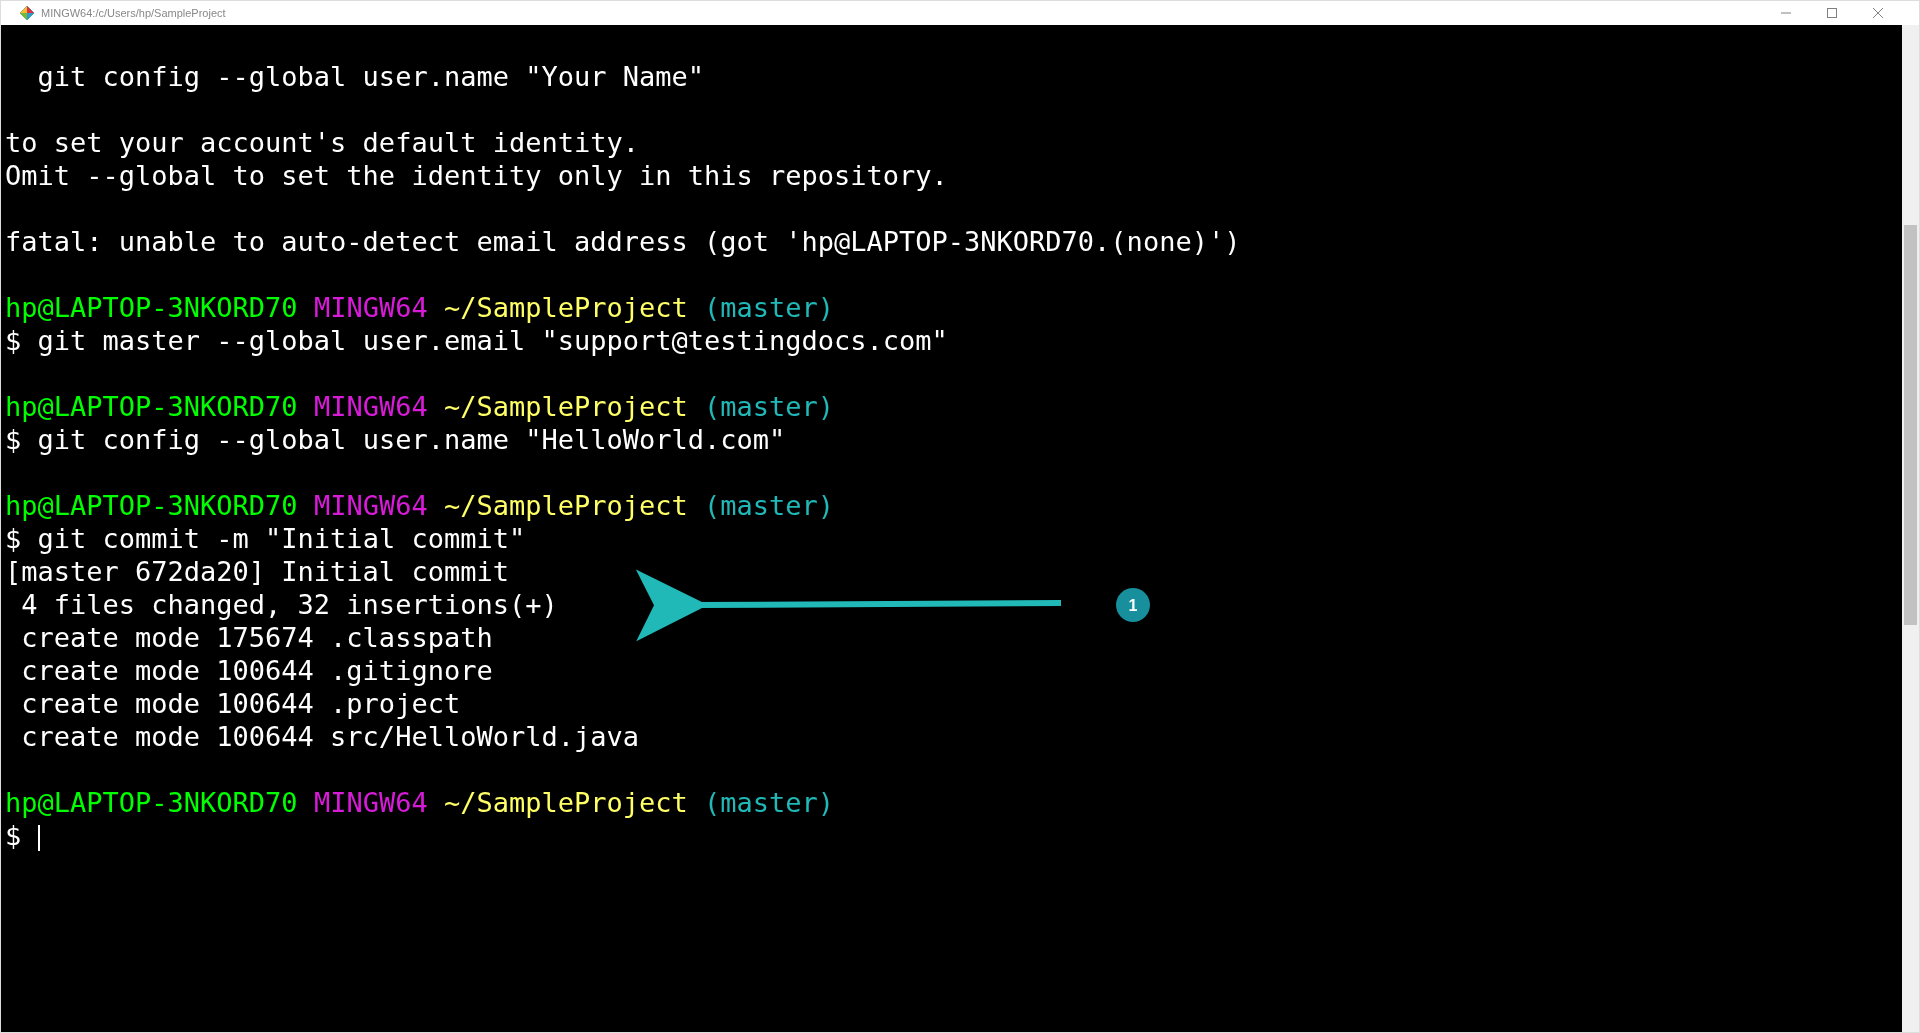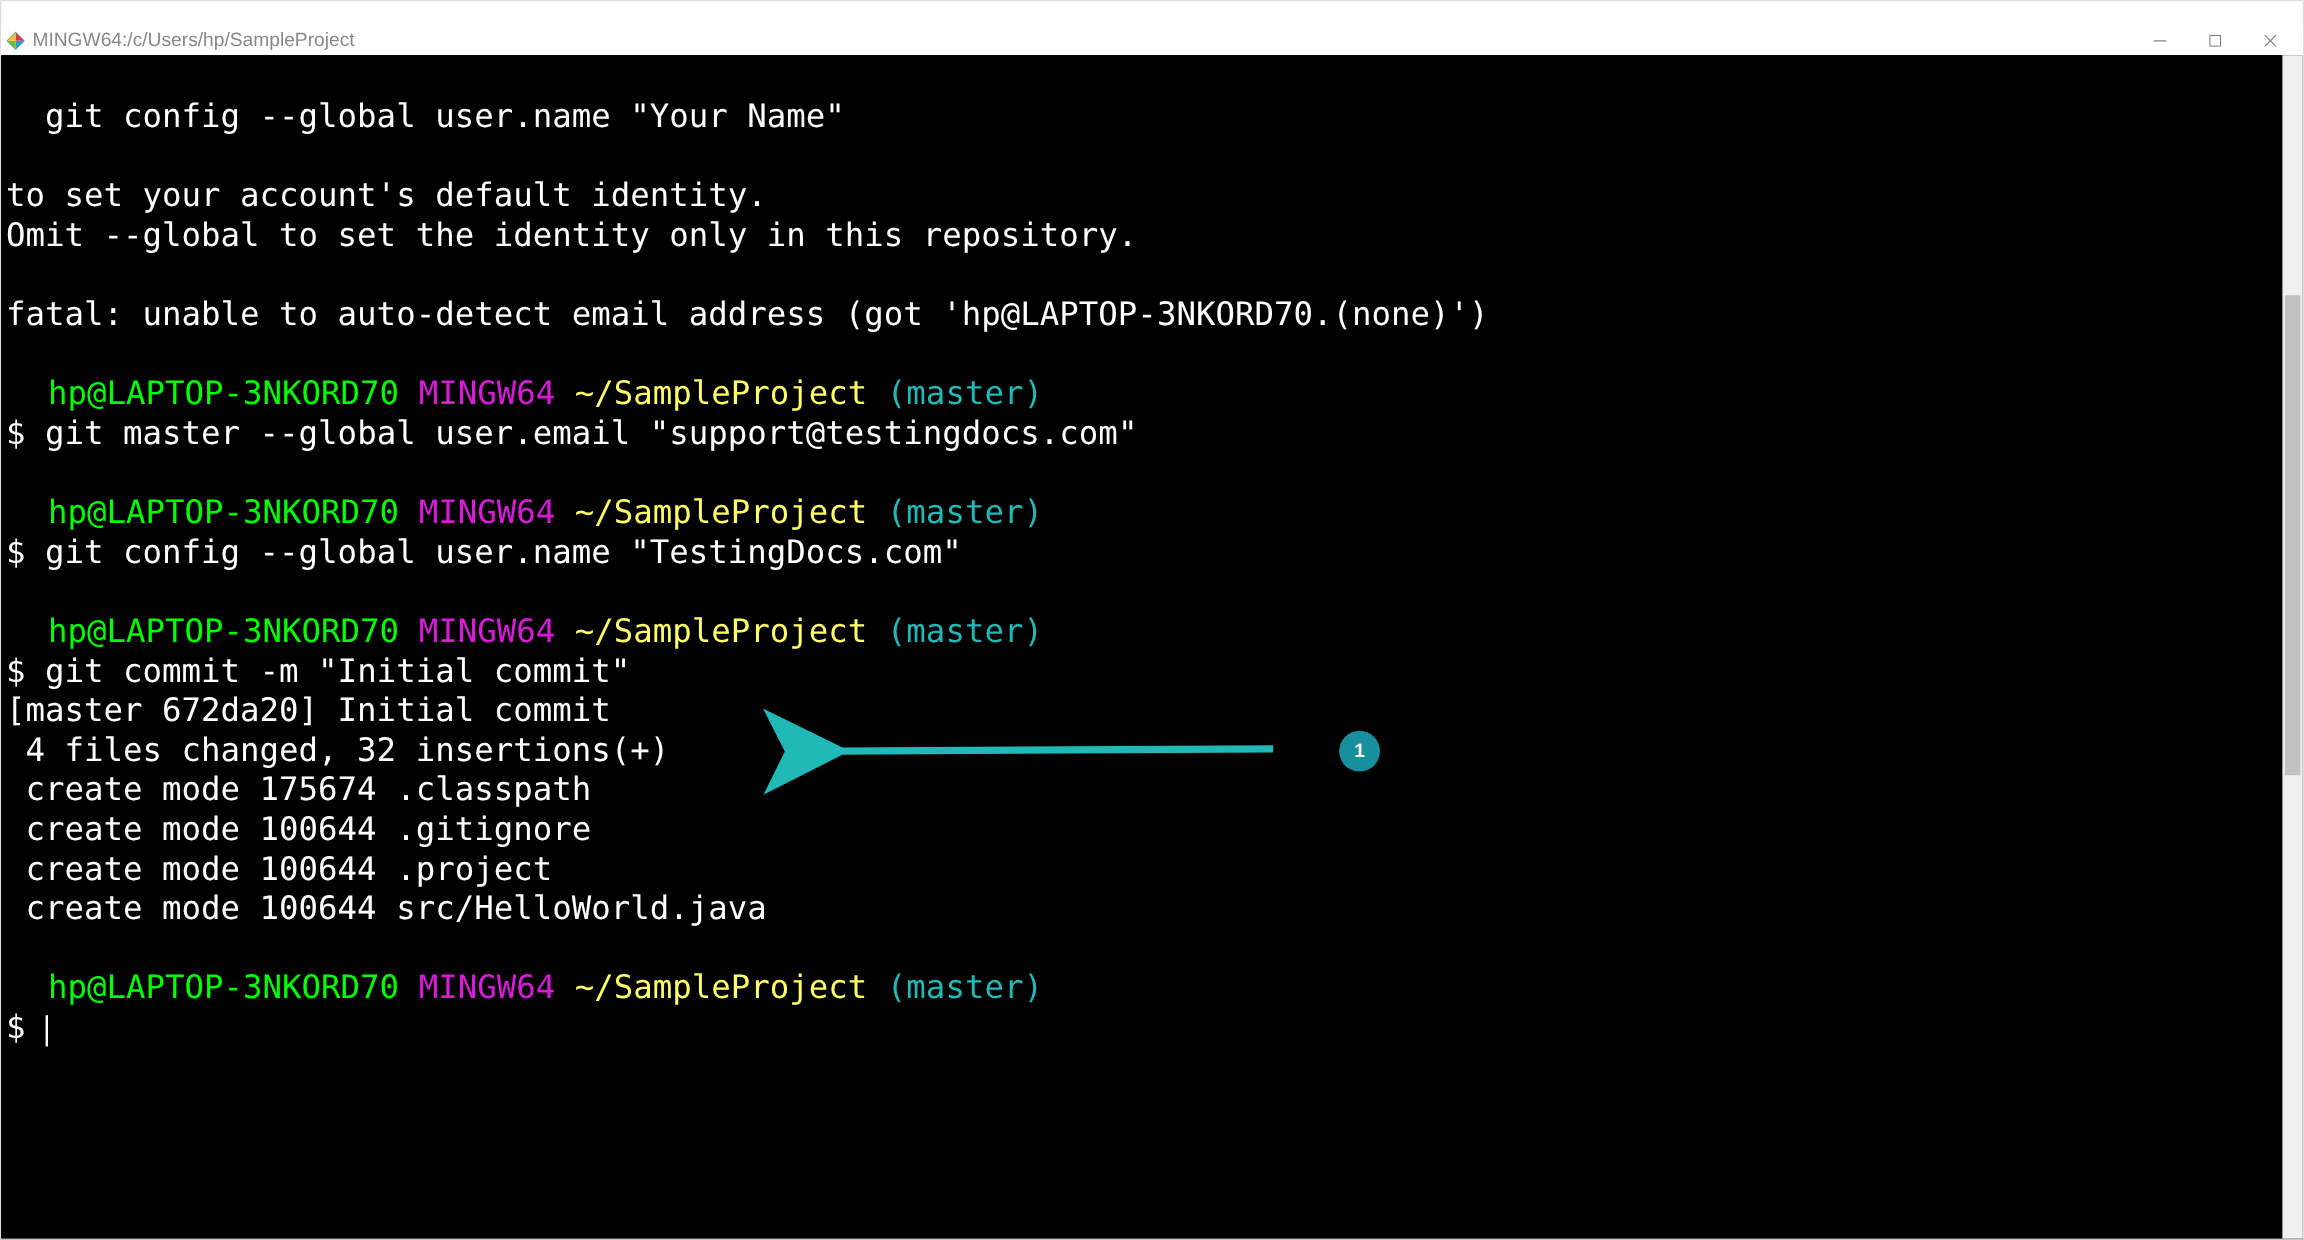--- a/index.html
+++ b/index.html
@@ -20,26 +20,25 @@
     display: flex;
     flex-direction: column;
     border: 1px solid #ddd;
     background: #ffffff;
   }
   .titlebar {
     height: 24px;
     background: #ffffff;
     display: flex;
     align-items: center;
-    padding: 0 4px;
+    padding: 0 18px;
     font-family: "Segoe UI", Tahoma, sans-serif;
-    font-size: 16px;
+    font-size: 11px;
     color: #888;
     user-select: none;
-    margin-top: 21px;
   }
   .titlebar .app-icon {
     width: 16px;
     height: 16px;
     margin-right: 6px;
     display: inline-flex;
     align-items: center;
     justify-content: center;
   }
   .titlebar .title-text {
@@ -86,21 +85,21 @@
   }
   .scrollbar .thumb {
     position: absolute;
     left: 2px;
     right: 2px;
     top: 200px;
     height: 400px;
     background: #c2c2c2;
     border-radius: 0;
   }
-  .c-green   { color: #00ff00; margin-left: 35px; }
+  .c-green   { color: #00ff00; }
   .c-magenta { color: #d81bd8; margin-top: 32px; }
   .c-yellow  { color: #ffff66; }
   .c-cyan    { color: #21b8b8; }
   .c-white   { color: #ffffff; }
 
   .annotation {
     position: absolute;
     pointer-events: none;
   }
   .annotation .badge {
@@ -175,21 +174,21 @@
 <span class="c-white"></span>
 <span class="c-white">to set your account's default identity.</span>
 <span class="c-white">Omit --global to set the identity only in this repository.</span>
 <span class="c-white"></span>
 <span class="c-white">fatal: unable to auto-detect email address (got 'hp@LAPTOP-3NKORD70.(none)')</span>
 <span class="c-white"></span>
 <span><span class="c-green">hp@LAPTOP-3NKORD70</span> <span class="c-magenta">MINGW64</span> <span class="c-yellow">~/SampleProject</span> <span class="c-cyan">(master)</span></span>
 <span class="c-white">$</span><span class="c-white"> git master --global user.email "support@testingdocs.com"</span>
 
 <span><span class="c-green">hp@LAPTOP-3NKORD70</span> <span class="c-magenta">MINGW64</span> <span class="c-yellow">~/SampleProject</span> <span class="c-cyan">(master)</span></span>
-<span class="c-white">$</span><span class="c-white"> git config --global user.name "TestingDocs.com"</span>
+<span class="c-white">$</span><span class="c-white"> git config --global user.name "HelloWorld.com"</span>
 
 <span><span class="c-green">hp@LAPTOP-3NKORD70</span> <span class="c-magenta">MINGW64</span> <span class="c-yellow">~/SampleProject</span> <span class="c-cyan">(master)</span></span>
 <span class="c-white">$</span><span class="c-white"> git commit -m "Initial commit"</span>
 <span class="c-white">[master 672da20] Initial commit</span>
 <span class="c-white"> 4 files changed, 32 insertions(+)</span>
 <span class="c-white"> create mode 175674 .classpath</span>
 <span class="c-white"> create mode 100644 .gitignore</span>
 <span class="c-white"> create mode 100644 .project</span>
 <span class="c-white"> create mode 100644 src/HelloWorld.java</span>
 

